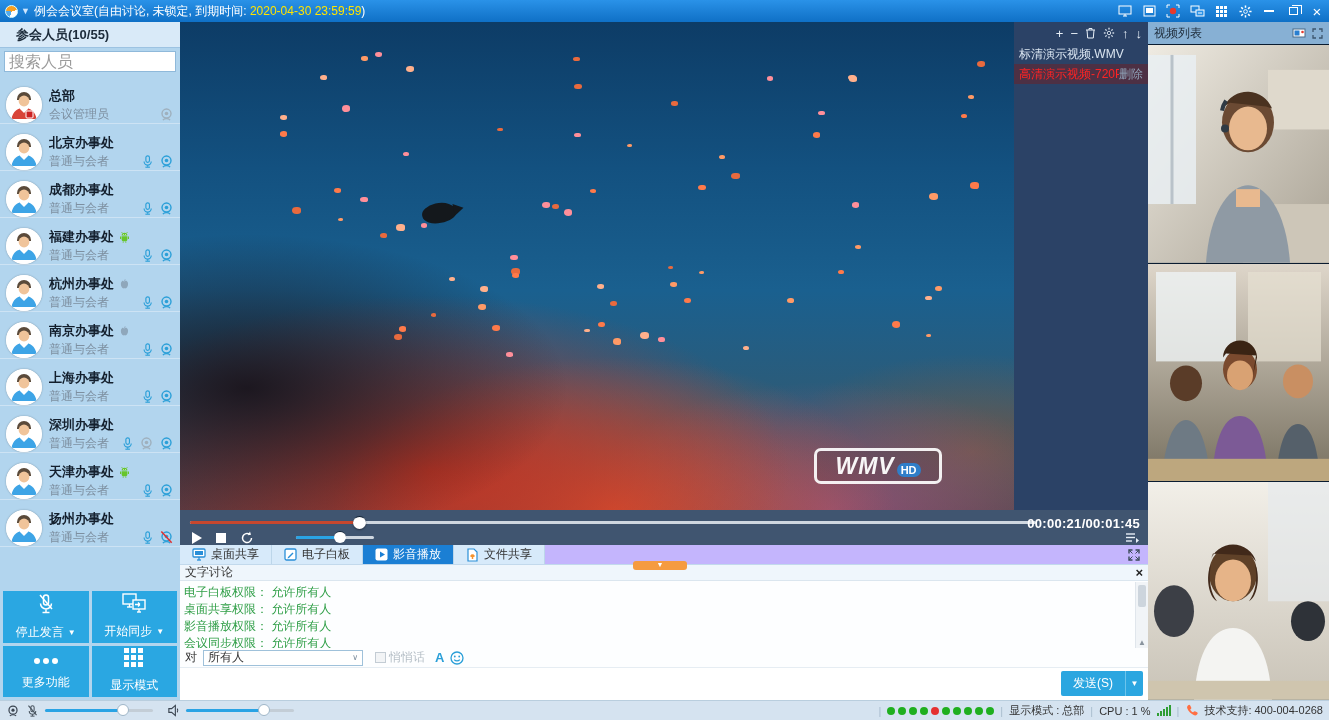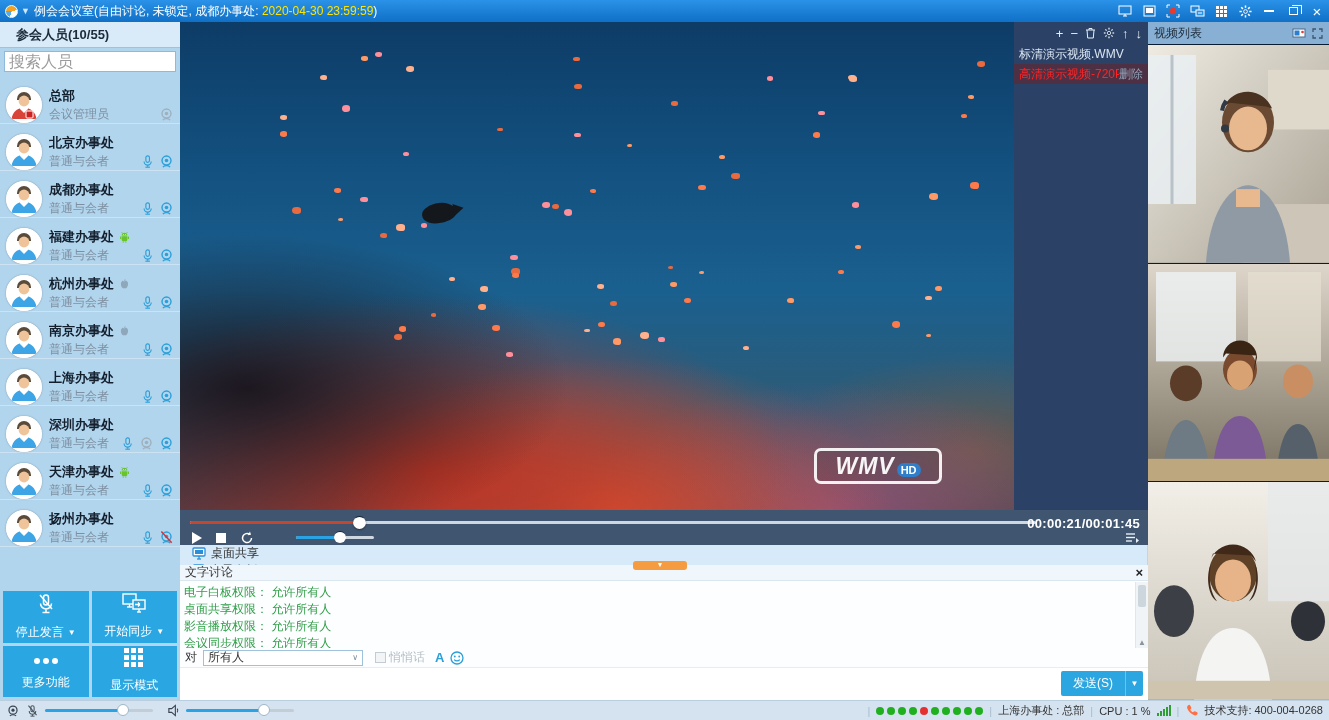--- a/index.html
+++ b/index.html
@@ -85,21 +85,21 @@
   .ctl-row { position:absolute; left:12px; top:20px; height:15px; display:flex; align-items:center; gap:14px; }
   .play-tri { width:0; height:0; border-left:10px solid #fff; border-top:6px solid transparent; border-bottom:6px solid transparent; cursor:pointer; }
   .stop-sq { width:10px; height:10px; background:#fff; cursor:pointer; }
   .vol { position:relative; width:78px; height:3px; background:#cfd7e0; border-radius:2px; margin-left:28px; cursor:pointer; }
   .vol .fill { position:absolute; left:0; top:0; bottom:0; background:#2aa3e4; border-radius:2px; }
   .vol .thumb { position:absolute; top:-5px; width:12px; height:12px; background:#fff; border-radius:50%; margin-left:-6px; }
   .ptime { position:absolute; right:8px; top:6px; color:#fff; font-size:13px; font-weight:bold; letter-spacing:.3px; }
   .pqueue { position:absolute; right:8px; bottom:2px; cursor:pointer; }
 
   
-  .tabbar { position:absolute; left:180px; top:545px; width:968px; height:20px; background:#4c1d95; display:flex; align-items:stretch; border-bottom:1px solid #c2d9ec;flex-direction:column; }
+  .tabbar { position:absolute; left:180px; top:545px; width:968px; height:20px; background:#c4b5fd; display:flex; align-items:stretch; border-bottom:1px solid #c2d9ec; }
   .tab { display:flex; align-items:center; gap:5px; padding:0 12px; font-size:12px; color:#333; background:#d7eafa; border-right:1px solid #bcd6ea; cursor:pointer; }
   .tab svg { display:block; }
   .tab.active { background:#1b7fd4; color:#fff; }
   .tab-exp { margin-left:auto; display:flex; align-items:center; padding:0 8px; cursor:pointer; }
 
   
   .chat { position:absolute; left:180px; top:565px; width:968px; height:135px; background:#fdfeff; }
   .handle { position:absolute; left:453px; top:-4px; width:54px; height:9px; background:#f59b40; border-radius:3px; text-align:center; line-height:7px; color:#fff; font-size:7px; cursor:pointer; z-index:5; }
   .chat-head { height:16px; background:#eff6fc; border-bottom:1px solid #dbe6ef; display:flex; align-items:center; padding:0 5px; font-size:12px; color:#333; }
   .chat-x { margin-left:auto; font-weight:bold; font-size:13px; color:#222; cursor:pointer; line-height:1; }
@@ -143,21 +143,21 @@
   .sigbars i { width:2px; background:#2f9e33; display:block; }
 </style>
 </head>
 <body>
 
 <div class="window"></div>
 
 <div class="titlebar">
   <span class="logo"></span>
   <span class="tchev">▼</span>
-  <span class="ttext"><span>例会会议室(自由讨论, 未锁定, 成都办事处: </span><span class="ttime">2020-04-30 23:59:59</span><span>)</span></span>
+  <span class="ttext"><span>例会会议室(自由讨论, 未锁定, 到期时间: </span><span class="ttime">2020-04-30 23:59:59</span><span>)</span></span>
   <span class="tspacer"></span>
   <span class="tbtn">
       <svg width="14" height="12" viewBox="0 0 14 12">
         <rect x="1" y="1" width="12" height="8" fill="none" stroke="#fff"></rect>
         <line x1="5" y1="11" x2="9" y2="11" stroke="#fff"></line>
         <line x1="7" y1="9" x2="7" y2="11" stroke="#fff"></line>
       </svg>
     </span>
   <span class="tbtn">
       <svg width="13" height="12" viewBox="0 0 13 12">
@@ -973,21 +973,21 @@
         <i style="background:#1faf1f"></i>
         <i style="background:#1faf1f"></i>
         <i style="background:#e53030"></i>
         <i style="background:#1faf1f"></i>
         <i style="background:#1faf1f"></i>
         <i style="background:#1faf1f"></i>
         <i style="background:#1faf1f"></i>
         <i style="background:#1faf1f"></i>
       </span>
     <span class="sep">|</span>
-    <span>上海办事处 : 总部</span>
+    <span>显示模式 : 总部</span>
     <span class="sep">|</span>
     <span>CPU : 1 %</span>
     <span class="sigbars">
         <i style="height:3px"></i>
         <i style="height:5px"></i>
         <i style="height:7px"></i>
         <i style="height:9px"></i>
         <i style="height:11px"></i>
       </span>
     <span class="sep">|</span>

